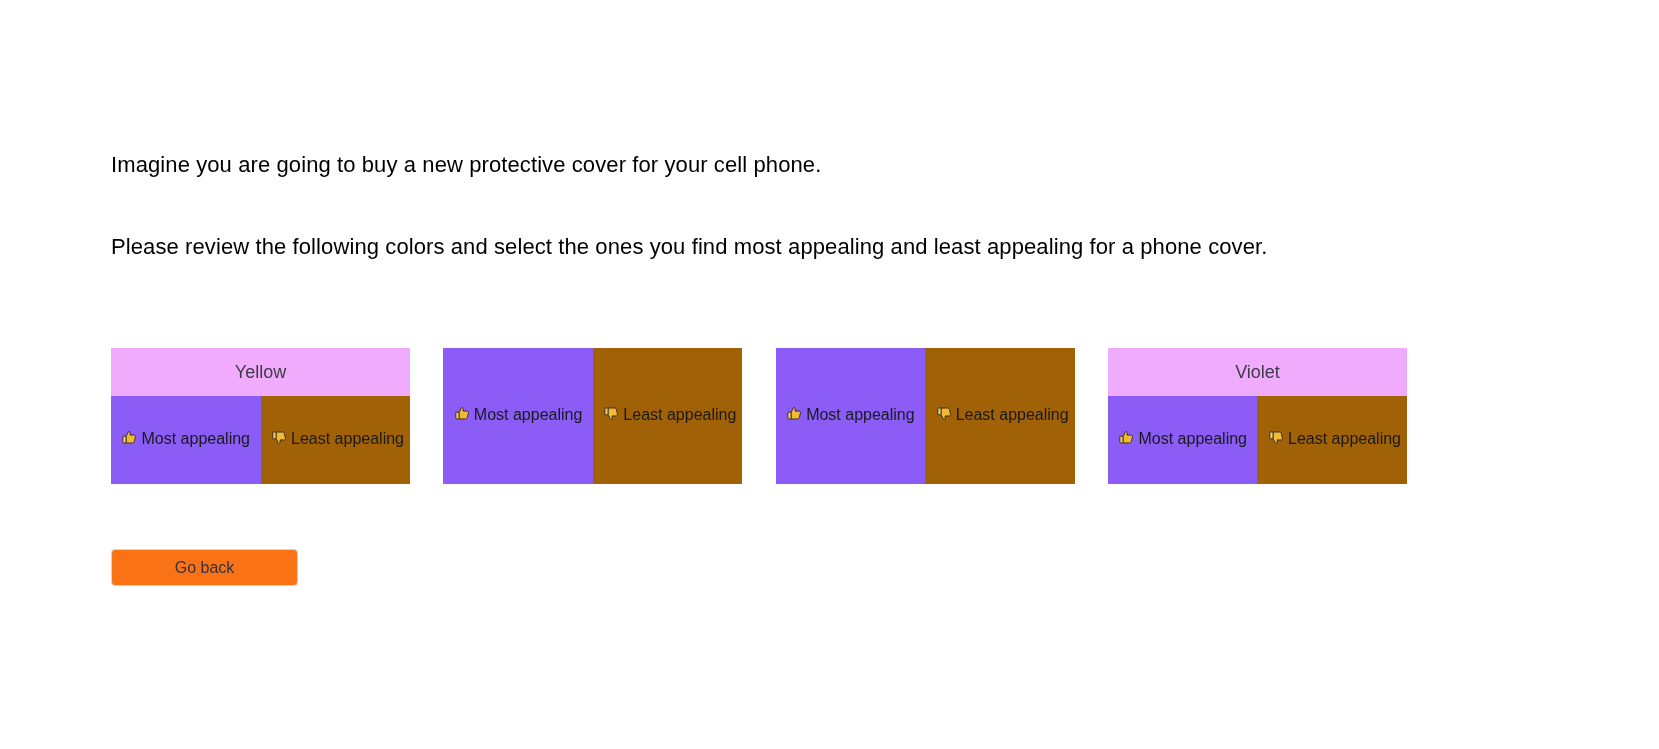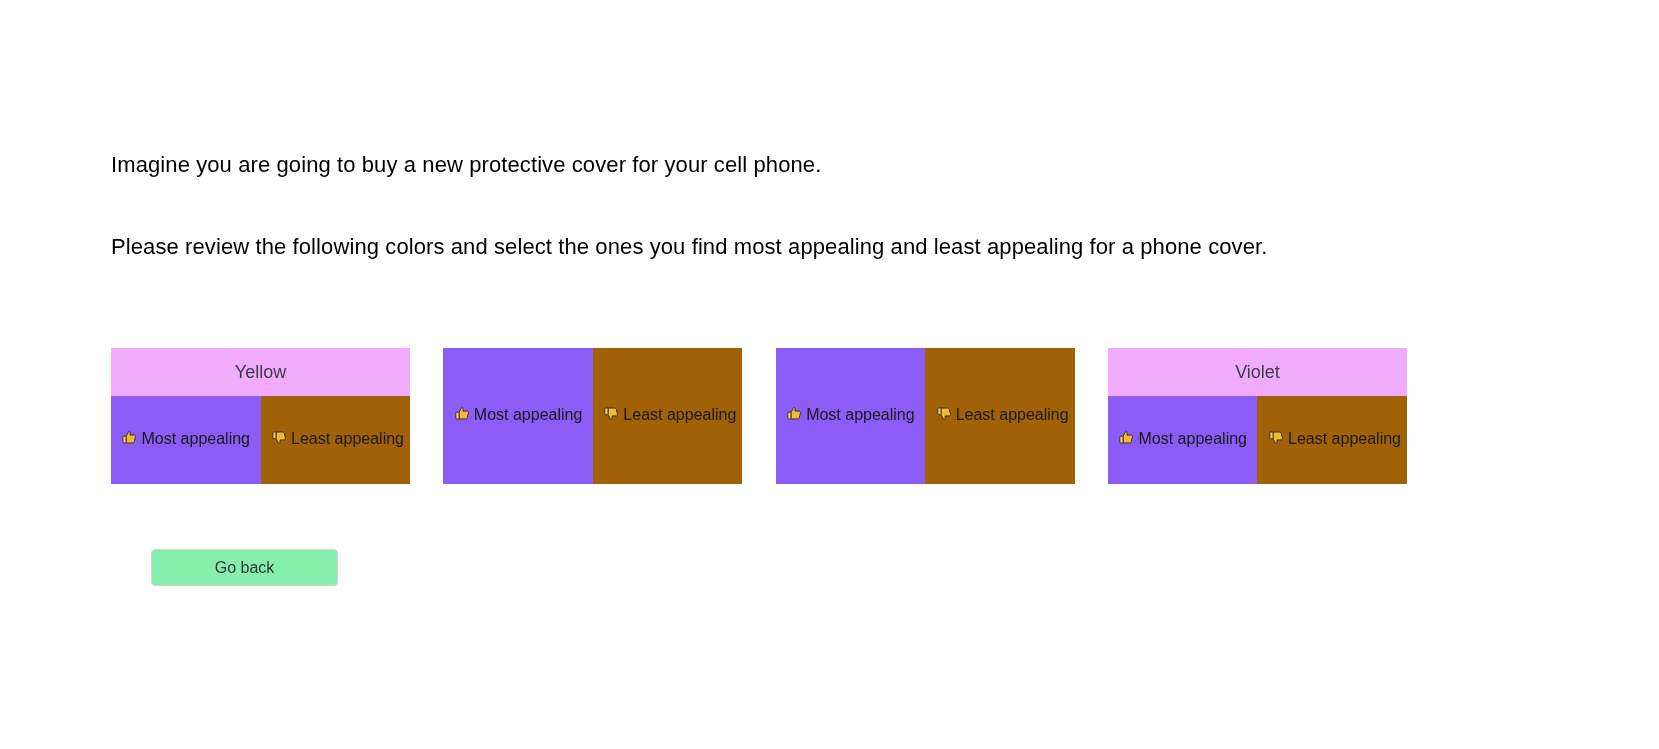--- a/index.html
+++ b/index.html
@@ -112,29 +112,28 @@
     margin-right: 3px;
   }
 
   
   .go-back-btn {
     position: absolute;
     left: 111px;
     top: 549px;
     width: 187px;
     height: 37px;
-    background: #86efac;
+    background: #f97316;
     border: 1px solid #d5d5d5;
     border-radius: 4px;
     font-family: "Liberation Sans", sans-serif;
     font-size: 16px;
     color: #33333d;
     cursor: pointer;
     padding: 0;
-    margin-left: 40px;
   }
 </style>
 </head>
 <body>
 
 <div class="page">
 
   <div class="prompt-block">
     <div class="prompt-line">Imagine you are going to buy a new protective cover for your cell phone.</div>
     <div class="prompt-line second">Please review the following colors and select the ones you find most appealing and least appealing for a phone cover.</div>

